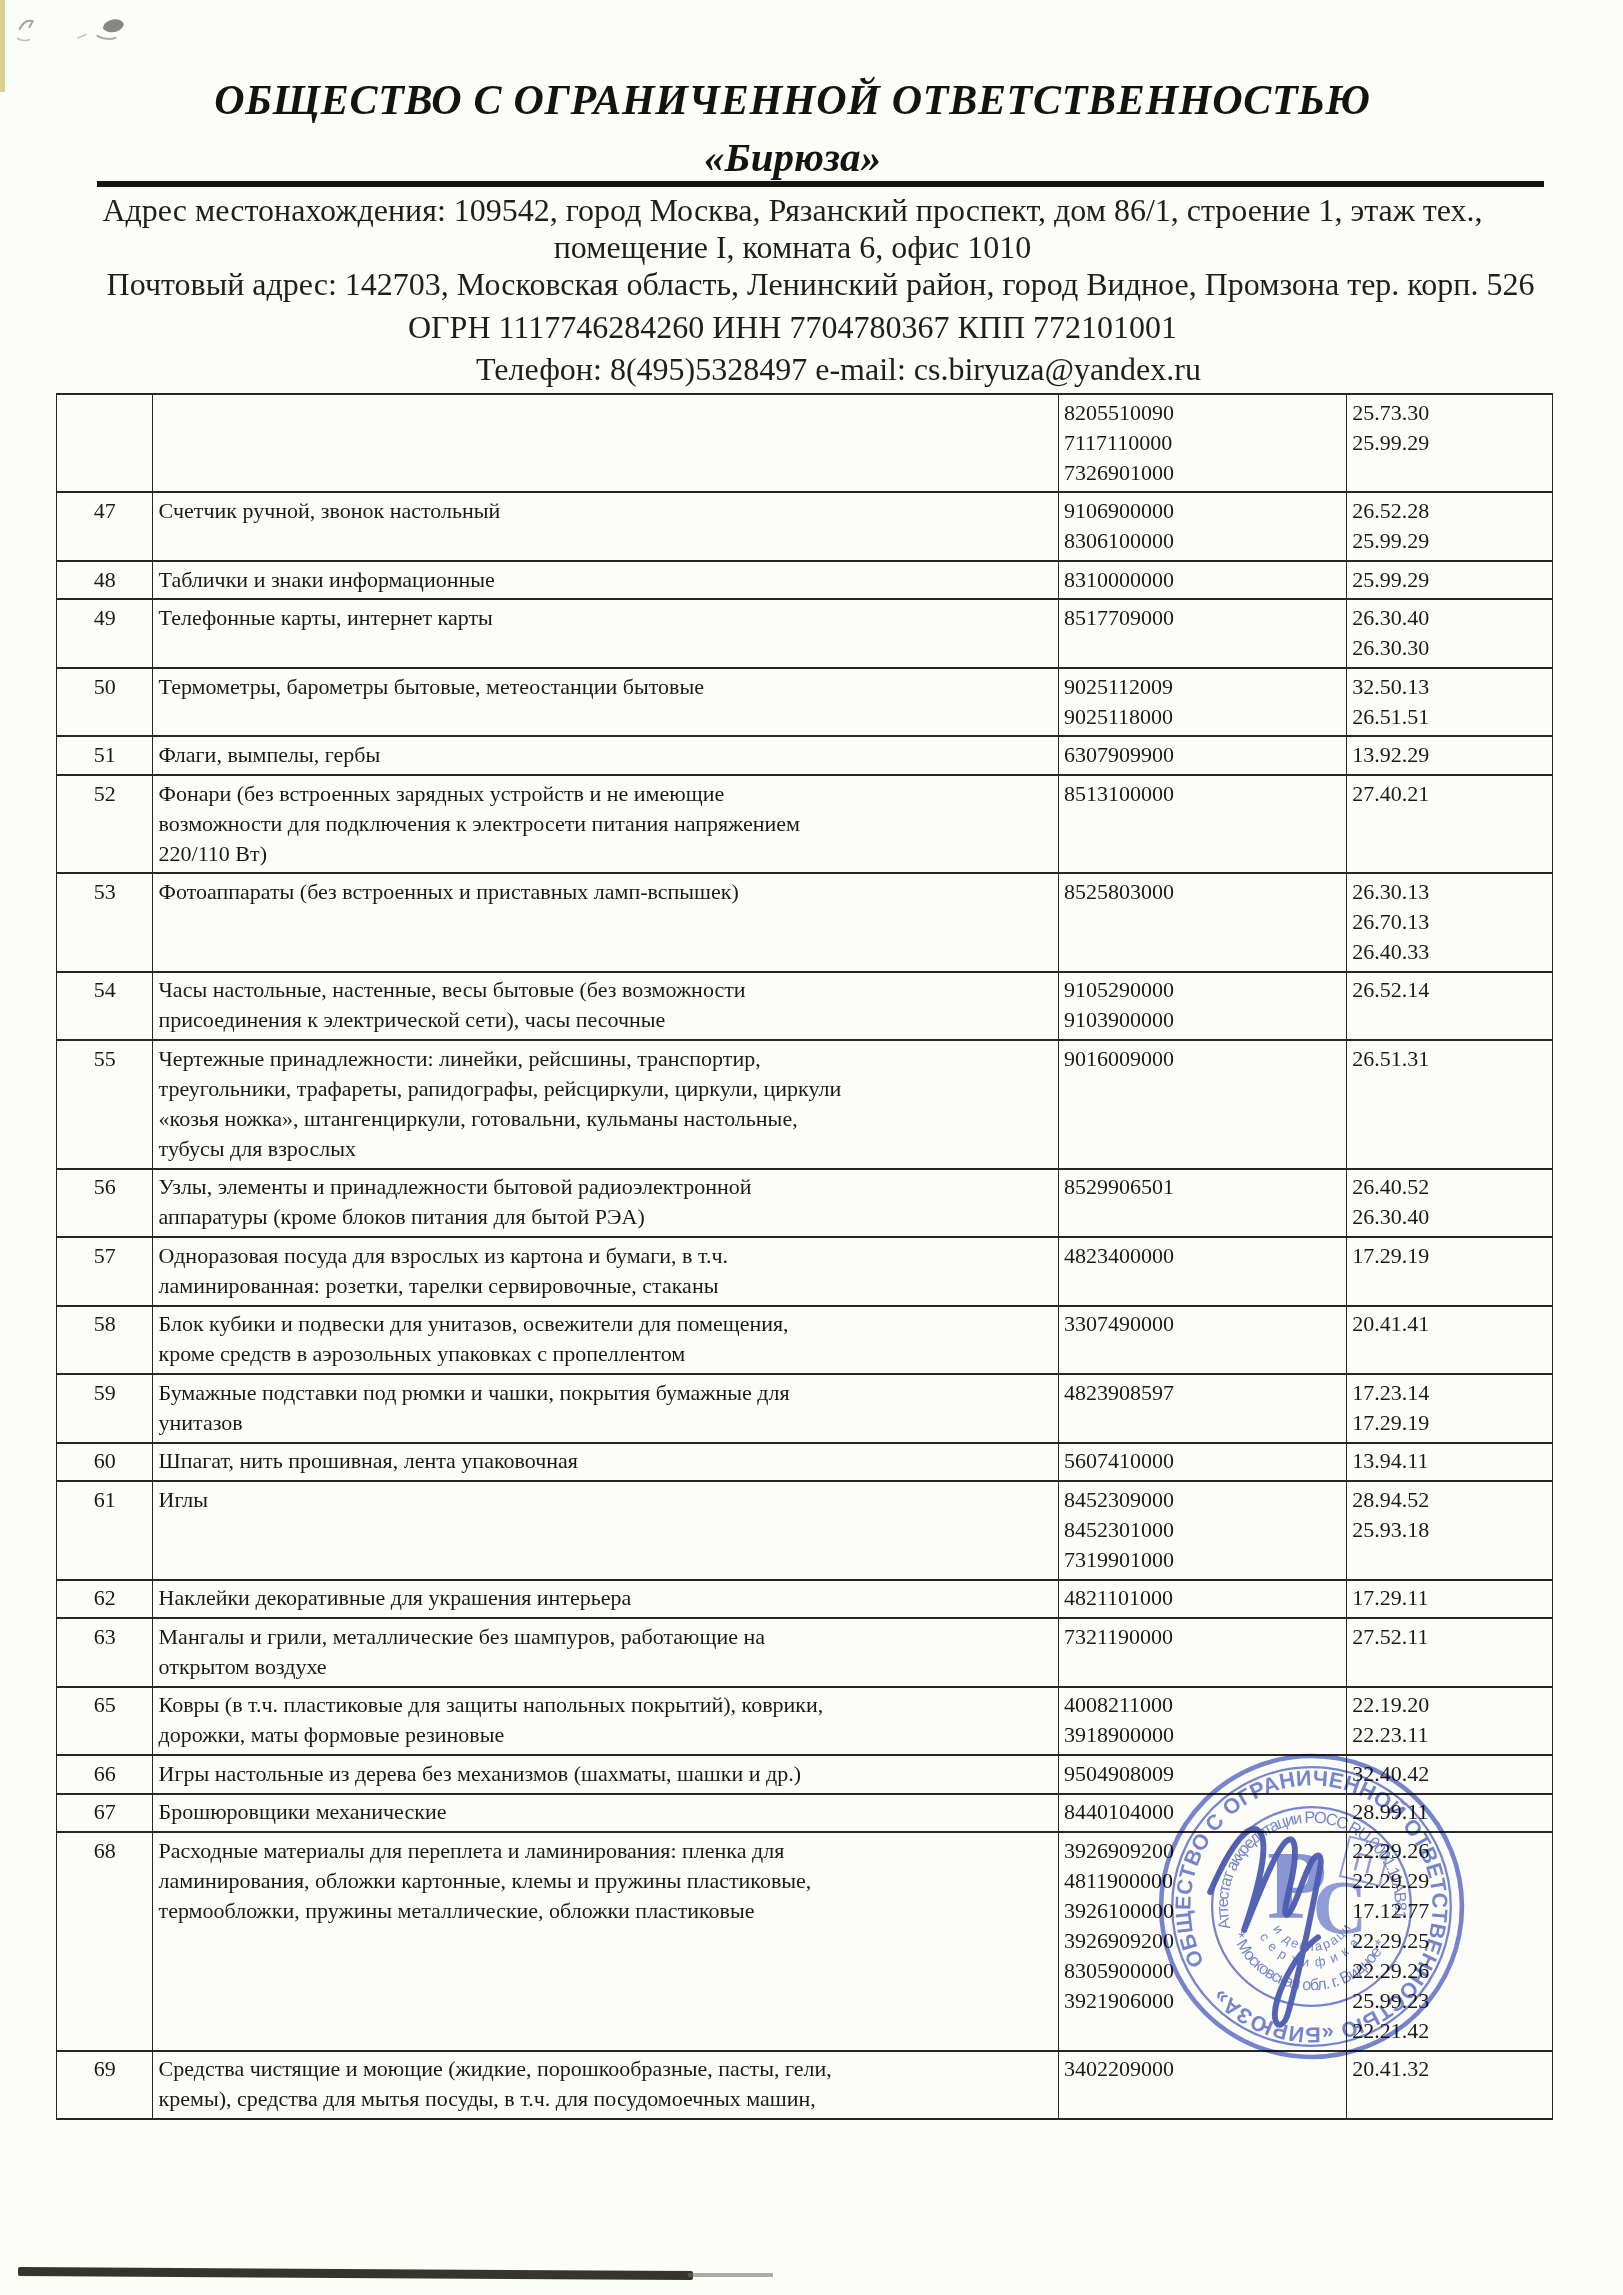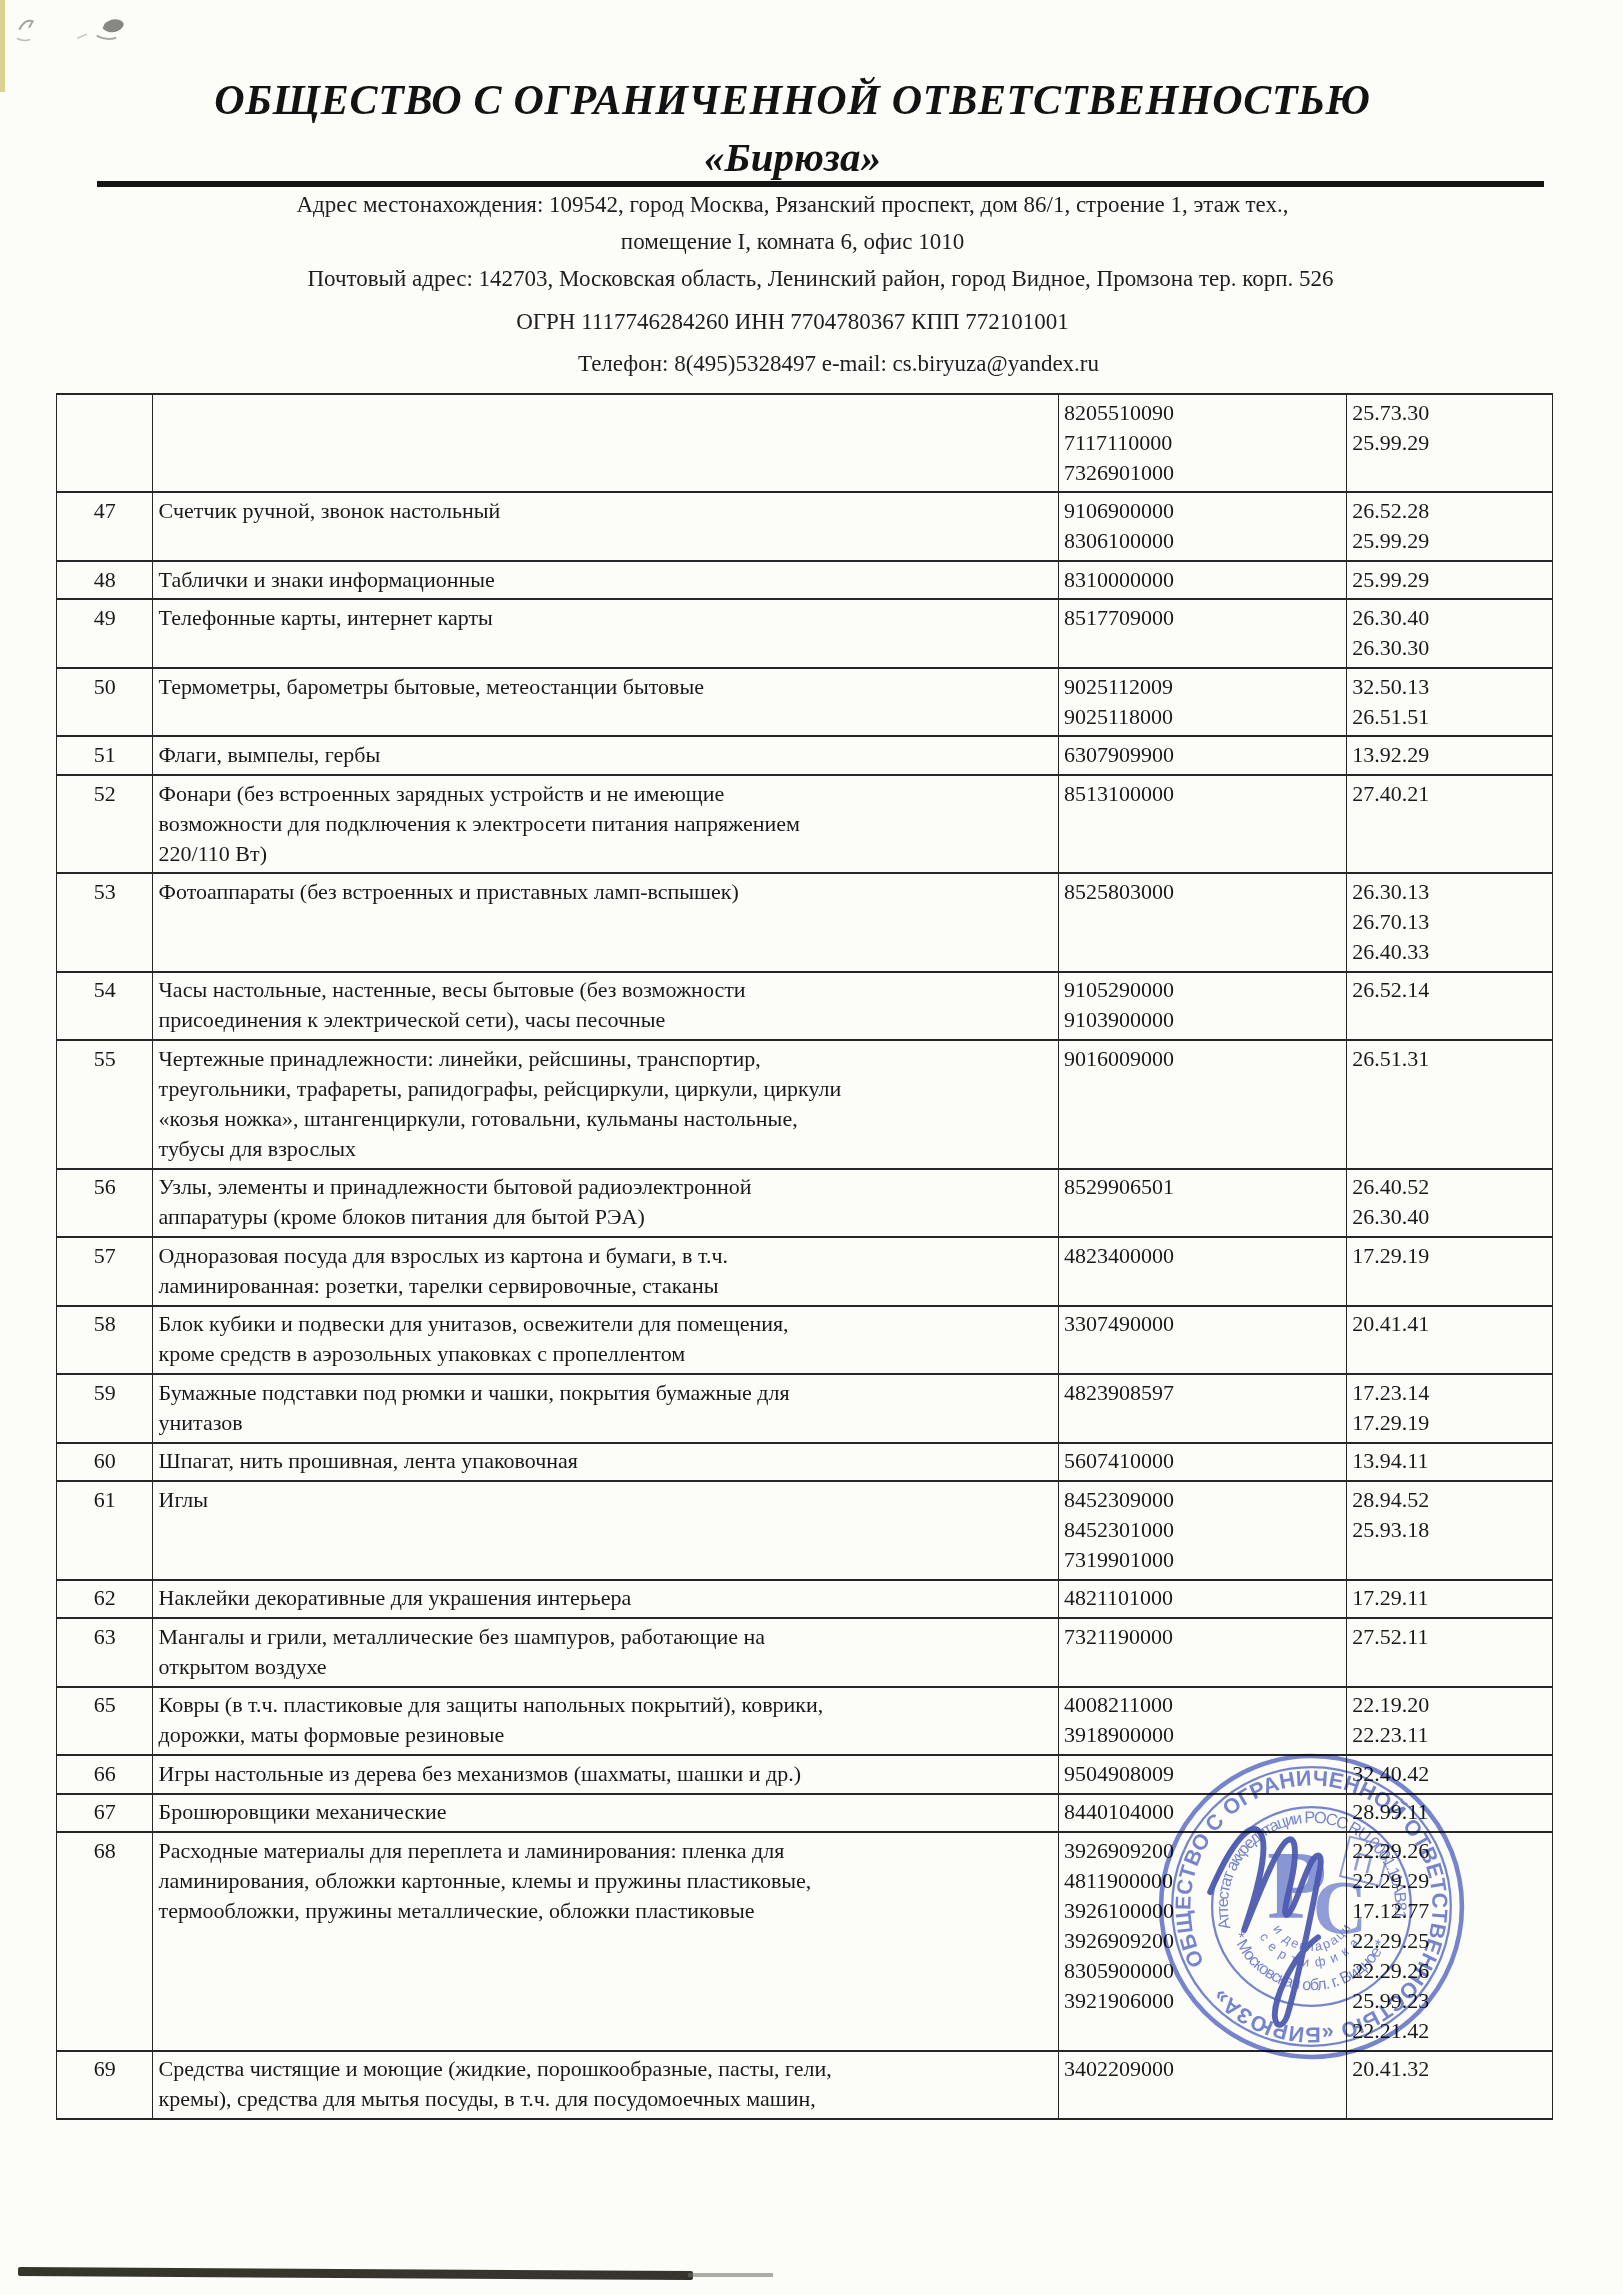--- a/index.html
+++ b/index.html
@@ -11,21 +11,21 @@
     color:#1b1b1b;
     overflow:hidden;
   }
   .edge-sliver{position:absolute;left:0;top:0;width:4.6px;height:92px;background:#cdc56f;opacity:.75;}
   .pencil-marks{position:absolute;left:0;top:0;}
   
   .hdr{position:absolute;left:0;width:1585px;text-align:center;}
   .org-type{top:76px;font-size:42px;font-weight:bold;font-style:italic;letter-spacing:0.7px;color:#131313;}
   .org-name{top:133px;font-size:41px;font-weight:bold;font-style:italic;color:#131313;}
   .title-rule{position:absolute;left:97px;top:181px;width:1447px;height:5.9px;background:#151515;}
-  .addr{font-size:23px;color:#1e1e1e;text-align:center;}
+  .addr{font-size:32px;color:#1e1e1e;text-align:center;}
   .addr1{top:192px;} .addr2{top:229px;} .addr3{top:266px;margin-left:28px;}
   .ogrn{top:309px;} .phone{top:351px;margin-left:46px;}
   
   table.items{
     position:absolute;left:56px;top:393px;width:1450px;
     border-collapse:collapse;table-layout:fixed;
     font-size:22px;line-height:30px;color:#191919;
   }
   table.items td{
     border:1.6px solid #262626;border-top-width:2px;border-bottom-width:2px;

